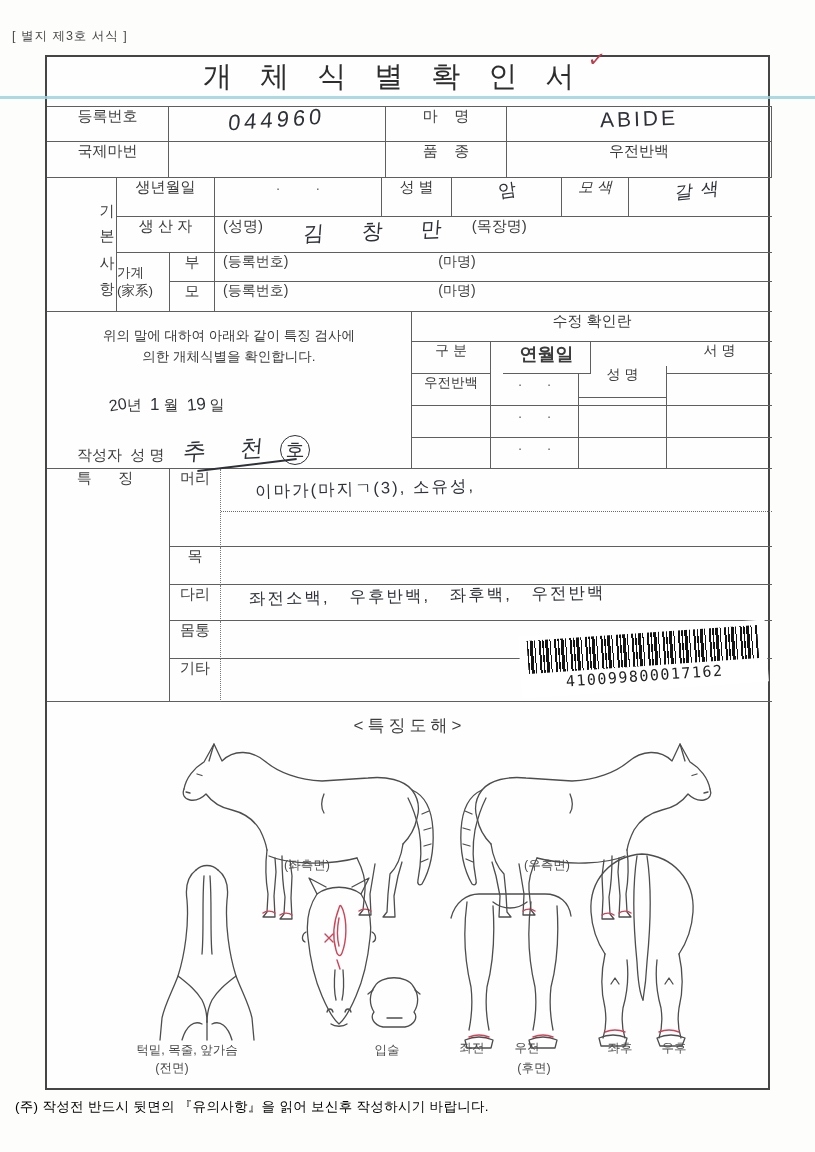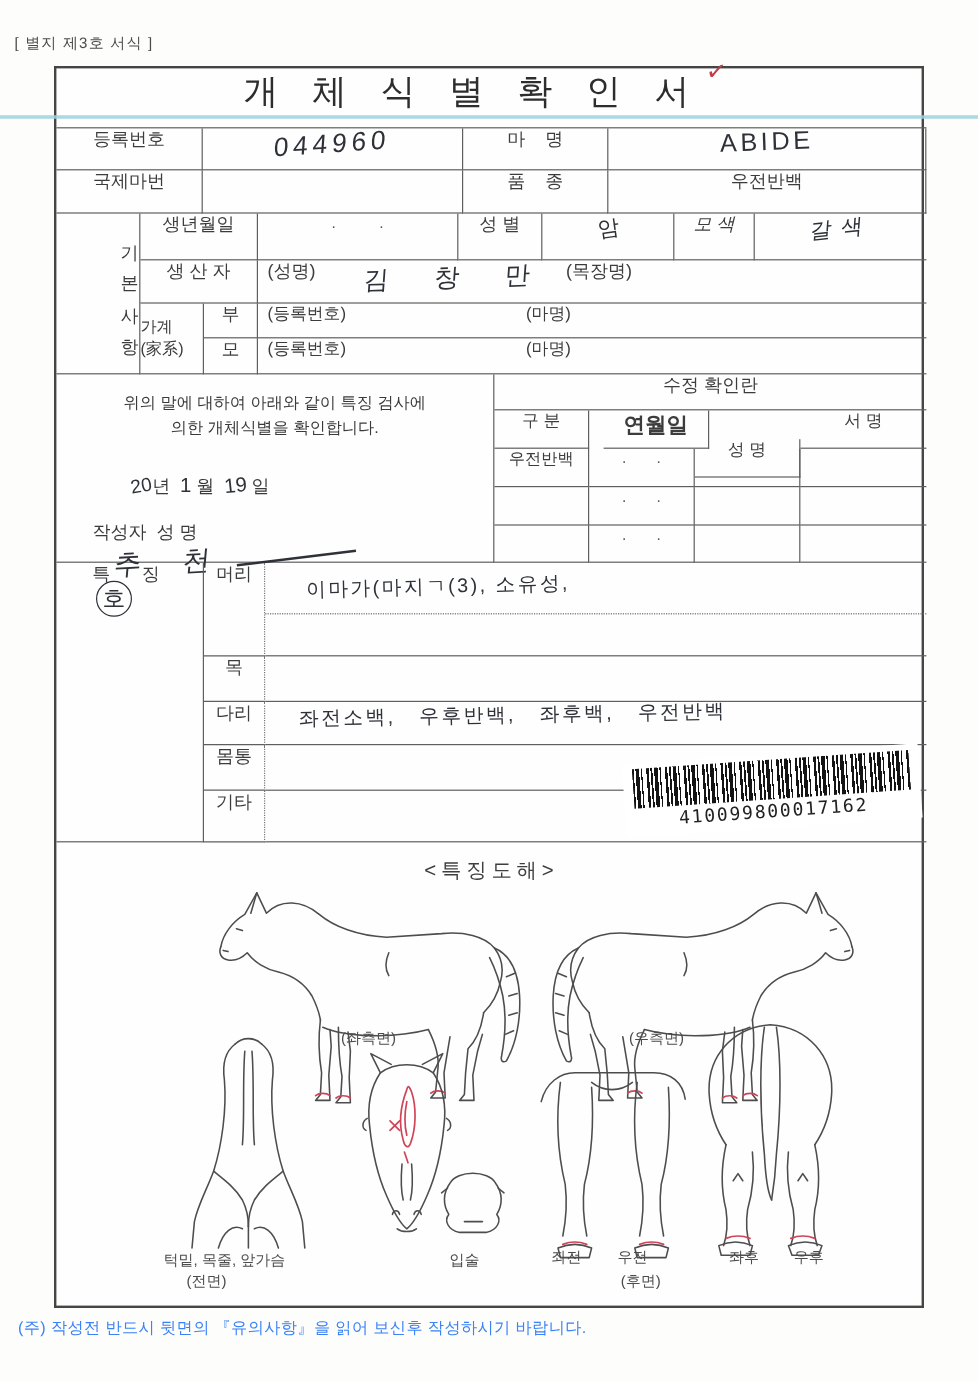--- a/index.html
+++ b/index.html
@@ -23,21 +23,21 @@
   .check { color:#c23b4a; font-size:21px; margin-left:4px; display:inline-block; transform:translateY(-9px) rotate(6deg); font-weight:400; }
   .hw { color:#2e3138; }
   .small-dim { font-size:13px; color:#555; }
   .statement { position:absolute; left:0; top:255px; width:365px; height:157px; border-right:1px solid #5f5f5f; border-bottom:1px solid #5f5f5f; font-size:13.5px; }
   .dotline { position:absolute; left:0; right:0; border-top:1.5px dotted #6a6a6a; }
   .barcode { position:absolute; left:520px; top:628px; width:247px; height:62px; background:#fff; z-index:5;
              transform:rotate(-4deg); display:flex; flex-direction:column; align-items:center; justify-content:center; padding:2px 8px; }
   .bars { width:100%; height:33px;
           background-image: repeating-linear-gradient(90deg,#141414 0 1.5px,#fff 1.5px 3px,#141414 3px 6px,#fff 6px 7.5px,#141414 7.5px 8.5px,#fff 8.5px 12px,#141414 12px 14px,#fff 14px 15.5px); }
   .bar-num { font-family:"DejaVu Sans Mono", monospace; font-size:15px; letter-spacing:1.5px; color:#222; margin-top:1px; }
-  .footer-note { position:absolute; left:15px; top:1098px; font-size:13.5px; color:#3b82f6; letter-spacing:.3px; }
+  .footer-note { position:absolute; left:15px; top:1098px; font-size:13.5px; color:#000000; letter-spacing:.3px; }
   .dlabel { position:absolute; font-size:12.5px; color:#4c4c4c; text-align:center; z-index:3; }
   .circ { display:inline-flex; align-items:center; justify-content:center; width:30px; height:30px;
           border:1.6px solid #2e3138; border-radius:50%; margin-left:3px; }
   .sigline { position:absolute; width:100px; height:1.5px; background:#2e3138; transform:rotate(-7deg); }
   svg .ln { fill:none; stroke:#4d4d4d; stroke-width:1.3; stroke-linecap:round; stroke-linejoin:round; }
   svg .rd { fill:none; stroke:#cf4458; stroke-width:1.4; stroke-linecap:round; stroke-linejoin:round; }
 </style>
 </head>
 <body>
 
@@ -105,21 +105,21 @@
     <div class="statement">
       <div style="position:absolute;left:0;top:14px;width:100%;text-align:center;line-height:1.55;">
         <div>위의 말에 대하여 아래와 같이 특징 검사에</div>
         <div>의한 개체식별을 확인합니다.</div>
       </div>
       <div style="position:absolute;left:62px;top:83px;font-size:15px;">
         <span class="hw" style="font-size:16px;transform:rotate(-10deg);display:inline-block;">20</span><span>년</span>
         <span class="hw" style="font-size:17px;margin:0 4px;">1</span><span>월</span>
         <span class="hw" style="font-size:17px;margin:0 4px;transform:rotate(-6deg);display:inline-block;">19</span><span>일</span>
       </div>
-      <div style="position:absolute;left:30px;top:122px;font-size:15px;display:flex;align-items:flex-start;flex-direction:column;">
+      <div style="position:absolute;left:30px;top:122px;font-size:15px;display:flex;align-items:flex-end;">
         <span class="pre">작성자  성 명</span>
         <span class="hw" style="font-size:23px;letter-spacing:14px;margin-left:18px;transform:rotate(-3deg) skewX(-8deg);display:inline-block;">추 천</span>
         <span class="circ hw" style="font-size:19px;">호</span>
       </div>
       <div class="sigline" style="left:150px;top:152px;"></div>
     </div>
 
     <div class="c nbr" style="left:365px;top:255px;width:360px;height:30px;">수정 확인란</div>
     <div class="c" style="left:365px;top:285px;width:79px;height:32px;font-size:14px;">구 분</div>
     <div class="c" style="left:456px;top:285px;width:88px;height:32px;font-size:18px;font-weight:bold;">연월일</div>

